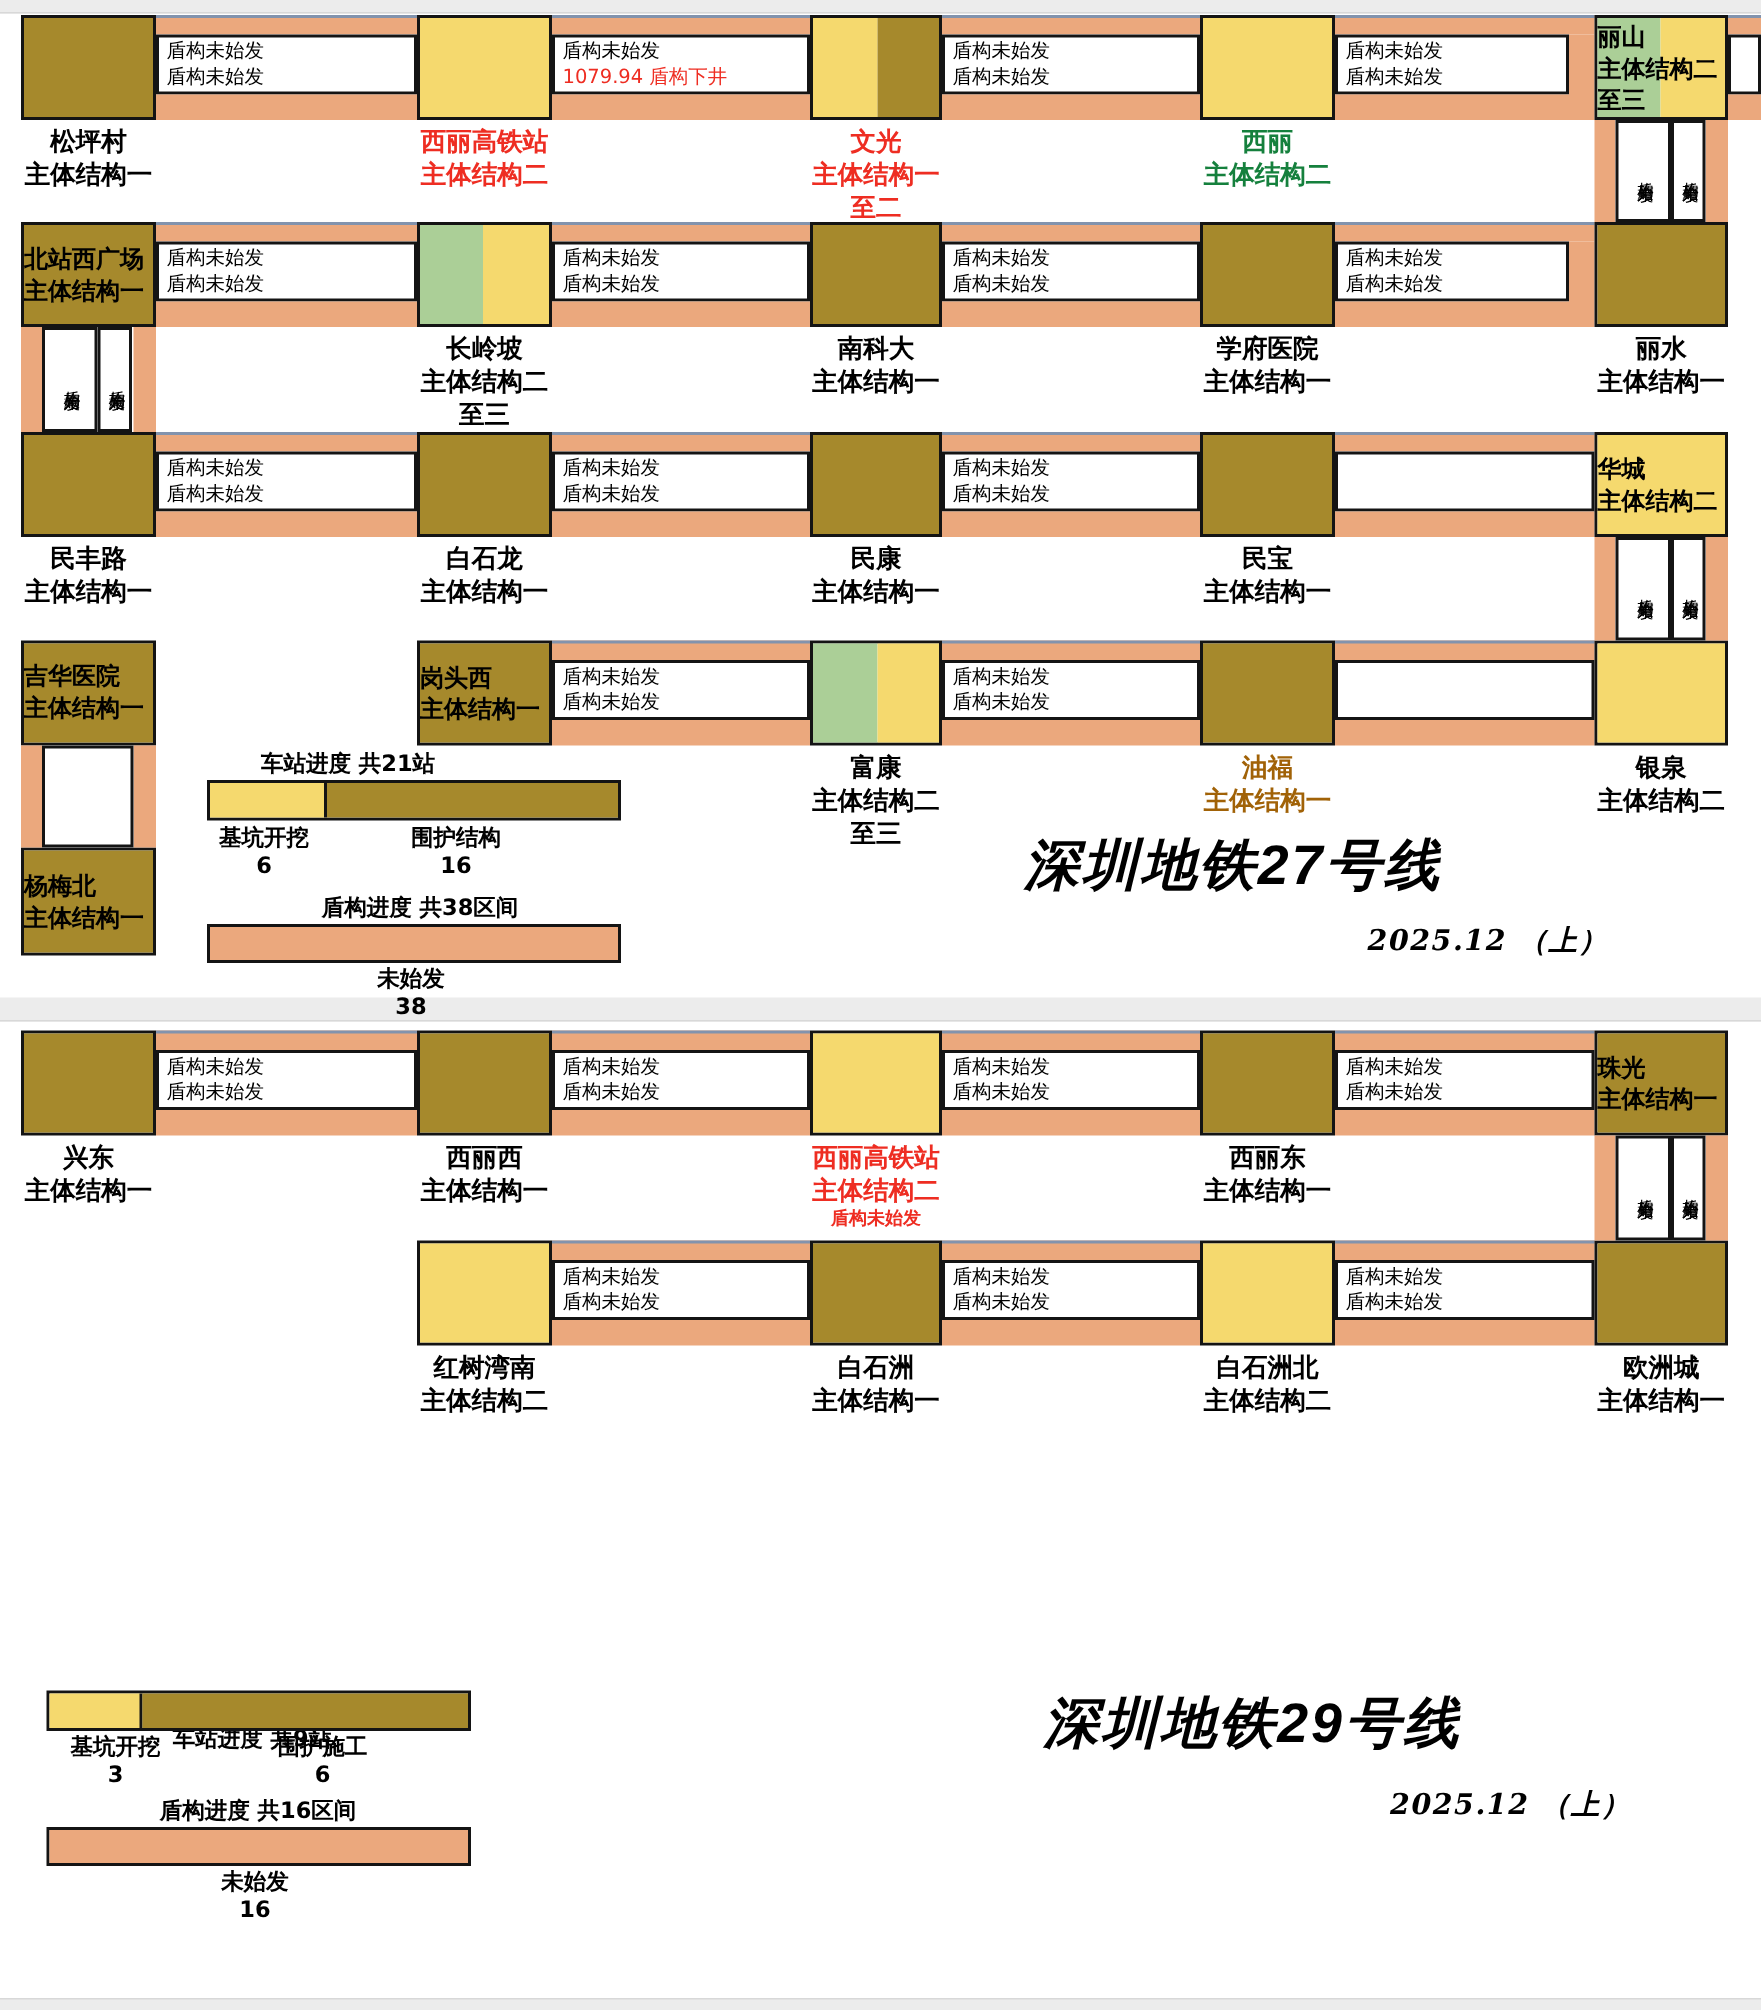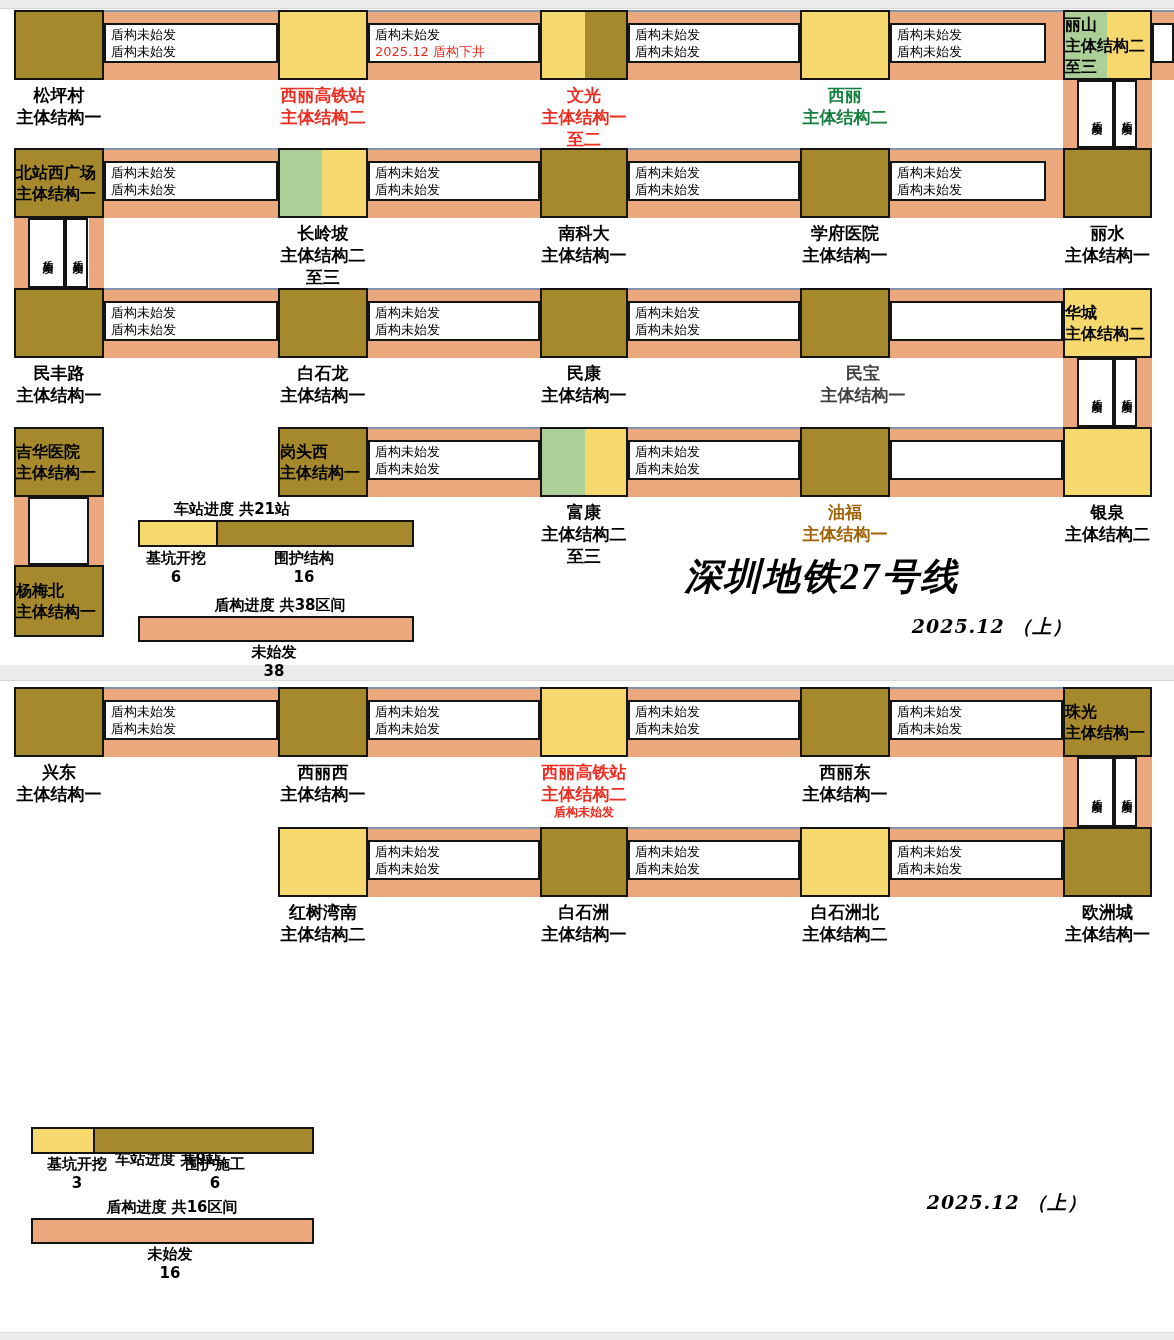--- a/index.html
+++ b/index.html
@@ -16,21 +16,21 @@
   .hseg-top{position:absolute;box-sizing:border-box;border-top:2px solid #8293ad;}
   .strip{position:absolute;}
   .whitebox{position:absolute;background:#fff;border:2px solid #141414;box-sizing:border-box;}
   .segtexts{display:flex;flex-direction:column;justify-content:space-evenly;}
   .segtext{font-size:13px;line-height:15px;padding-left:5px;white-space:nowrap;}
   .vtext{writing-mode:vertical-rl;font-size:11px;letter-spacing:1px;margin:auto;}
   .heading{font-weight:bold;font-size:15px;text-align:center;}
   .caption{font-weight:bold;font-size:15px;line-height:19px;text-align:center;}
   .bar{display:flex;border:2px solid #141414;box-sizing:content-box;}
   .barseg{height:100%;box-sizing:border-box;}
-  .title{font-family:Liberation Serif, serif;font-style:italic;font-weight:bold;
+  .title{font-family:Liberation Sans, sans-serif;font-style:italic;font-weight:bold;
          font-size:37px;text-align:center;letter-spacing:2px;}
   .date{font-family:"DejaVu Serif","Liberation Serif",serif;font-style:italic;font-weight:bold;
         font-size:19px;text-align:center;letter-spacing:1px;}
 </style>
 </head>
 <body>
 
 <div id="stage">
   <div class="chrome" style="top:0;height:8px;"></div>
   <div class="chrome" style="top:665px;height:15px;"></div>
@@ -54,21 +54,21 @@
       <div class="fill" style="background: rgb(245, 217, 110); flex-grow: 90;"></div>
     </div>
     <div class="abs lbl" style="left: 233px; top: 84px; width: 180px; color: rgb(238, 45, 34);">
       <div>西丽高铁站</div>
       <div>主体结构二</div>
     </div>
     <div class="abs" style="left: 368px; top: 10px; width: 172px; height: 70px;">
       <div class="hseg-top" style="left: 0px; top: 0px; width: 172px; height: 13px; background: rgb(235, 168, 125);"></div>
       <div class="whitebox segtexts" style="left: 0px; top: 13px; width: 172px; height: 40px;">
         <div class="segtext" style="color: rgb(0, 0, 0);">盾构未始发</div>
-        <div class="segtext" style="color: rgb(238, 45, 34);">2025.12 盾构下井</div>
+        <div class="segtext" style="color: rgb(238, 45, 34);">1079.94 盾构下井</div>
       </div>
       <div class="strip" style="left: 0px; top: 53px; width: 172px; height: 17px; background: rgb(235, 168, 125);"></div>
     </div>
     <div class="abs station" style="left: 540px; top: 10px; width: 88px; height: 70px;">
       <div class="fill" style="background: rgb(245, 217, 110); flex-grow: 45;"></div>
       <div class="fill" style="background: rgb(166, 137, 44); flex-grow: 43;"></div>
     </div>
     <div class="abs lbl" style="left: 494px; top: 84px; width: 180px; color: rgb(238, 45, 34);">
       <div>文光</div>
       <div>主体结构一</div>
@@ -223,21 +223,21 @@
       <div class="hseg-top" style="left: 0px; top: 0px; width: 172px; height: 13px; background: rgb(235, 168, 125);"></div>
       <div class="whitebox segtexts" style="left: 0px; top: 13px; width: 172px; height: 40px;">
         <div class="segtext" style="color: rgb(0, 0, 0);">盾构未始发</div>
         <div class="segtext" style="color: rgb(0, 0, 0);">盾构未始发</div>
       </div>
       <div class="strip" style="left: 0px; top: 53px; width: 172px; height: 17px; background: rgb(235, 168, 125);"></div>
     </div>
     <div class="abs station" style="left: 800px; top: 288px; width: 90px; height: 70px;">
       <div class="fill" style="background: rgb(166, 137, 44); flex-grow: 90;"></div>
     </div>
-    <div class="abs lbl" style="left: 773px; top: 362px; width: 180px; color: #404040;">
+    <div class="abs lbl" style="left: 755px; top: 362px; width: 180px; color: #000000;">
       <div>民宝</div>
       <div>主体结构一</div>
     </div>
     <div class="abs" style="left: 890px; top: 288px; width: 173px; height: 70px;">
       <div class="hseg-top" style="left: 0px; top: 0px; width: 173px; height: 13px; background: rgb(235, 168, 125);"></div>
       <div class="whitebox segtexts" style="left: 0px; top: 13px; width: 173px; height: 40px;"></div>
       <div class="strip" style="left: 0px; top: 53px; width: 173px; height: 17px; background: rgb(235, 168, 125);"></div>
     </div>
     <div class="abs station" style="left: 1063px; top: 288px; width: 89px; height: 70px;">
       <div class="fill" style="background: rgb(245, 217, 110); flex-grow: 89;"></div>
@@ -513,14 +513,15 @@
       <div>6</div>
     </div>
     <div class="abs heading" style="left: 22px; top: 1198px; width: 300px;">盾构进度 共16区间</div>
     <div class="abs bar" style="left: 31px; top: 1218px; width: 279px; height: 22px;">
       <div class="barseg" style="width: 279px; background: rgb(235, 168, 125);"></div>
     </div>
     <div class="abs caption" style="left: 90px; top: 1245px; width: 160px;">
       <div>未始发</div>
       <div>16</div>
     </div>
+    <div class="abs title" style="left: 595px; top: 1124px; width: 480px;">深圳地铁29号线</div>
     <div class="abs date" style="left: 857px; top: 1190px; width: 300px;">2025.12 （上）</div>
   </div>
 
 </body></html>

